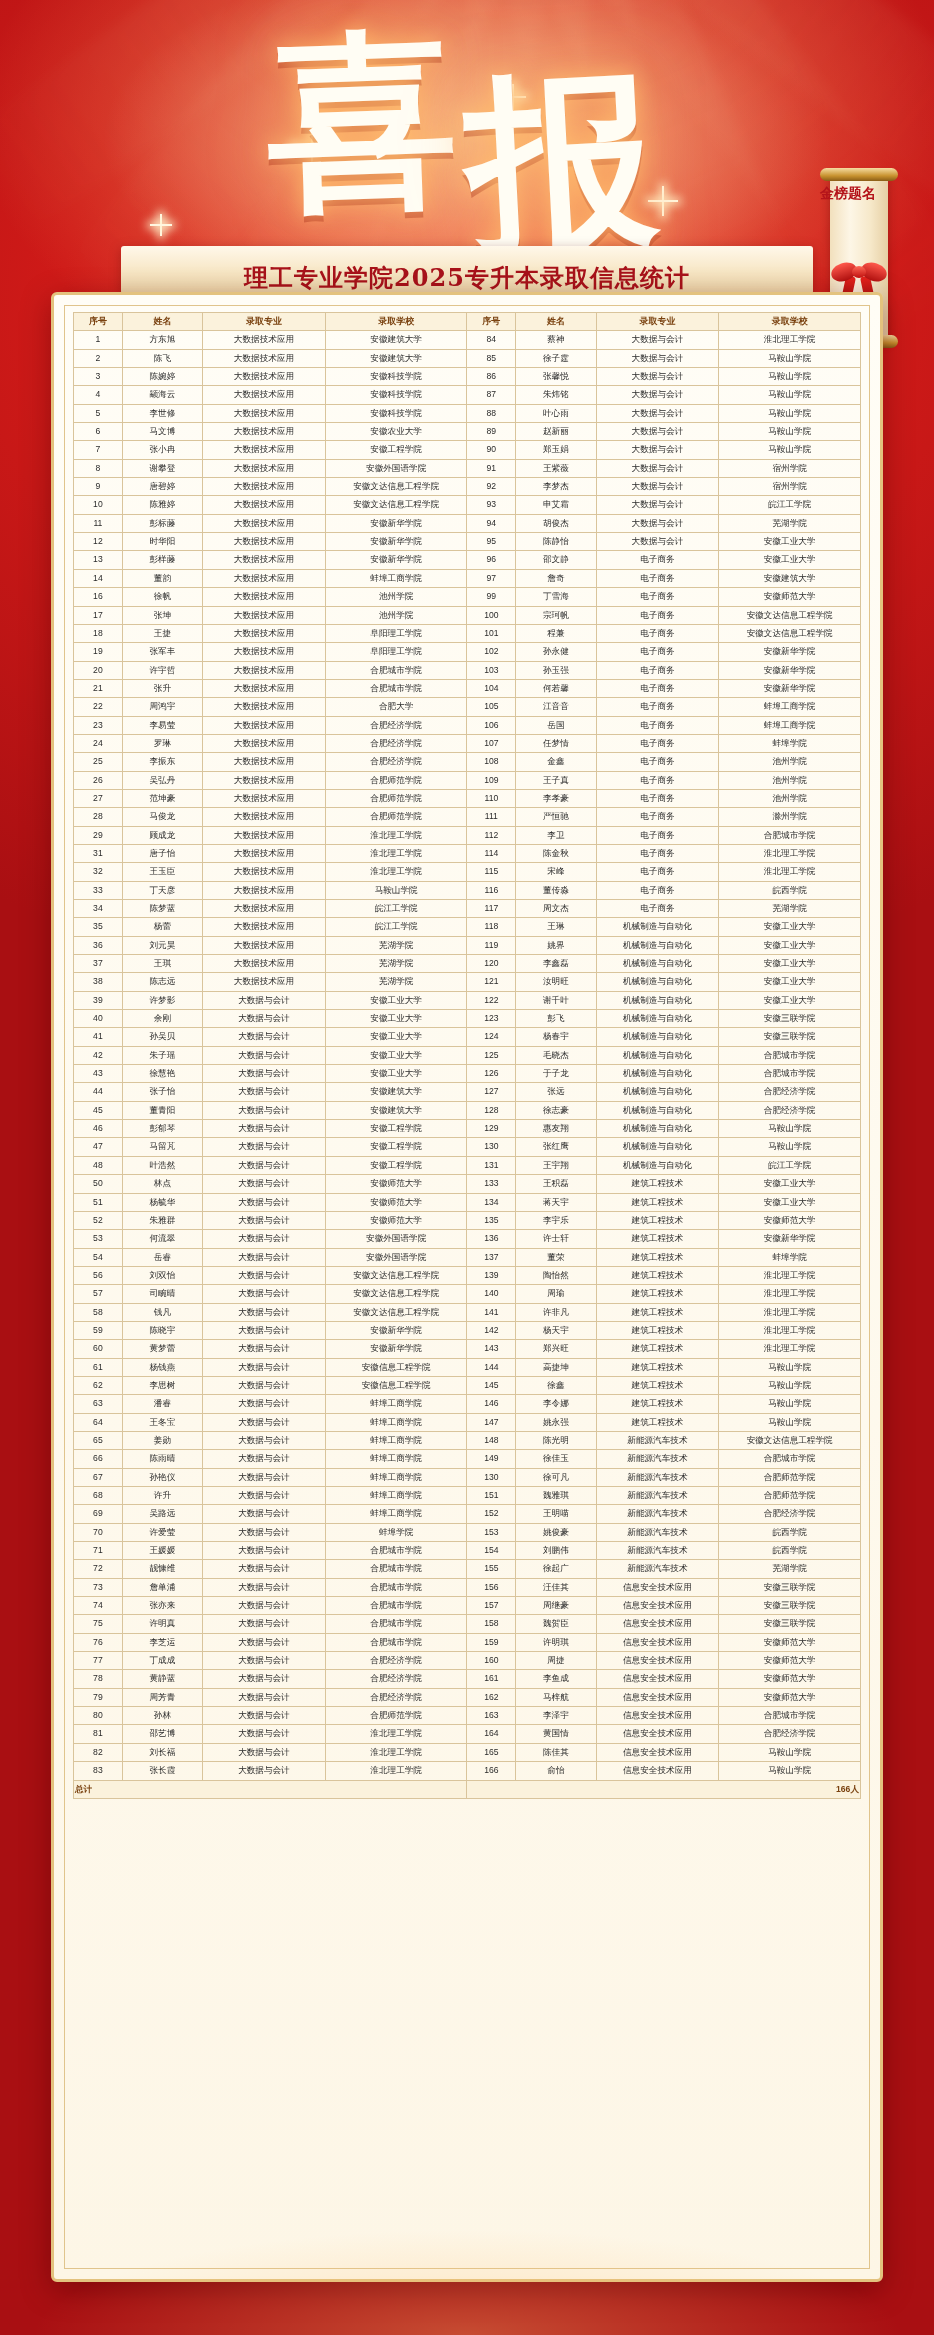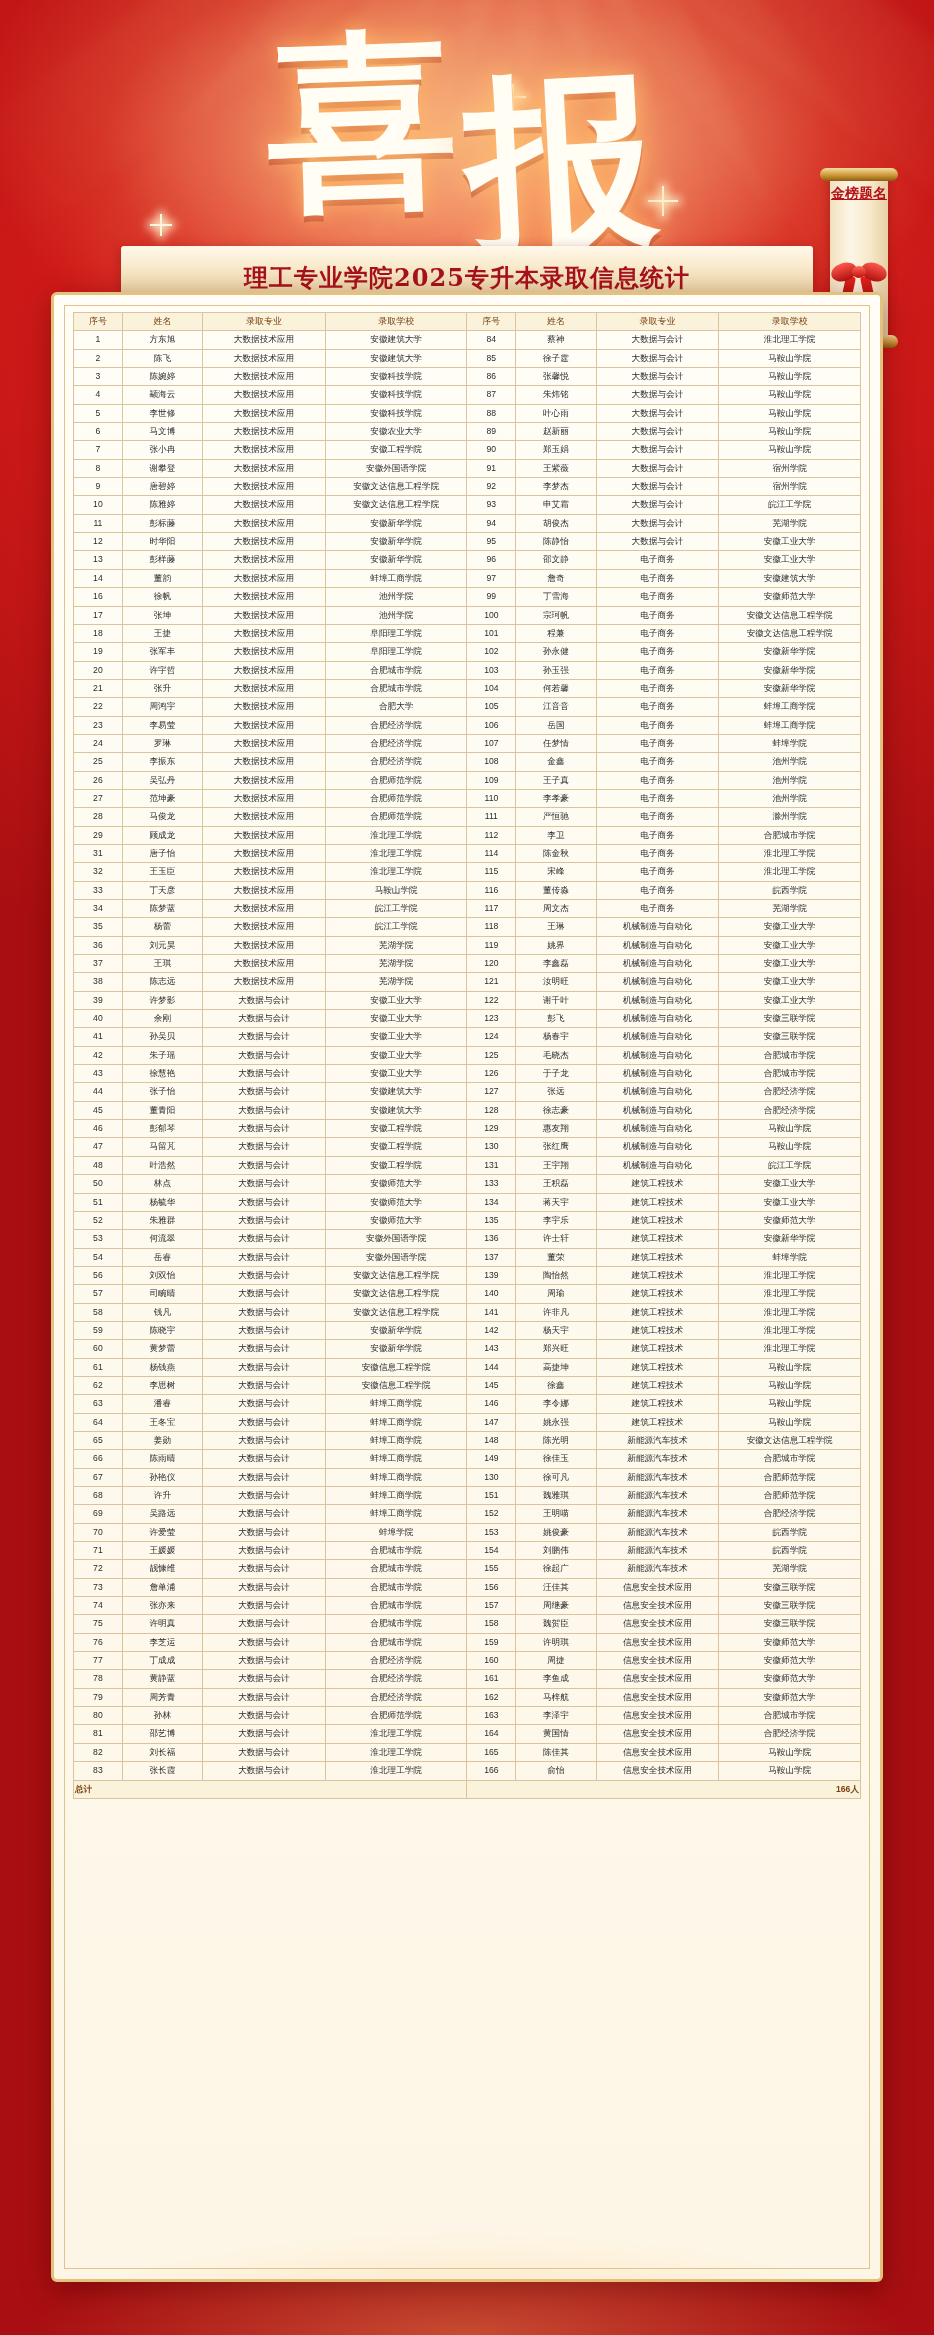--- a/index.html
+++ b/index.html
@@ -63,22 +63,22 @@
     position:absolute;right:36px;top:168px;width:78px;height:180px;
   }
   .scroll .paper{
     position:absolute;left:10px;top:6px;width:58px;height:168px;
     background:linear-gradient(90deg,#f2e0bd,#fdf6e6 35%,#f6e8c9 70%,#e6cfa4);
     border-radius:4px;
     box-shadow:0 2px 10px rgba(90,10,5,.4);
   }
   .scroll .paper-txt{
     position:absolute;left:0;right:0;top:14px;
-    text-align:center;color:#b4131a;font-size:14px;line-height:22px;
-    font-family:"DejaVu Serif","Liberation Serif",serif;font-weight:700;text-decoration:underline;
+    color:#b4131a;font-size:14px;line-height:22px;
+    font-family:"DejaVu Serif","Liberation Serif",serif;font-weight:700;
   }
   .scroll .rod{
     position:absolute;left:0;width:78px;height:13px;border-radius:7px;
     background:linear-gradient(180deg,#f6dca1,#c8922f 60%,#8a5d16);
   }
   .scroll .rod.t{top:0;}
   .scroll .rod.b{bottom:0;}
   .scroll .bow{
     position:absolute;left:50%;top:104px;transform:translateX(-50%);
     width:0;height:0;
@@ -137,21 +137,21 @@
     border:1px solid #d9c49b;
     height:17.35px;
     line-height:17.35px;
     text-align:center;
     overflow:hidden;
     white-space:nowrap;
     padding:0 1px;
   }
   table.grid th{
     background:#fbf2dc;
-    font-weight:400;
+    font-weight:700;
     color:#7a4210;
     font-size:9px;
   }
   col.c-no{width:6.2%;}
   col.c-name{width:10.2%;}
   col.c-major{width:15.6%;}
   col.c-school{width:18%;}
   .total-row td{height:22px;line-height:22px;font-weight:700;color:#7a4210;background:#fbf2dc;}
   .total-row td.left{text-align:left;}
   .total-row td.right{text-align:right;}

